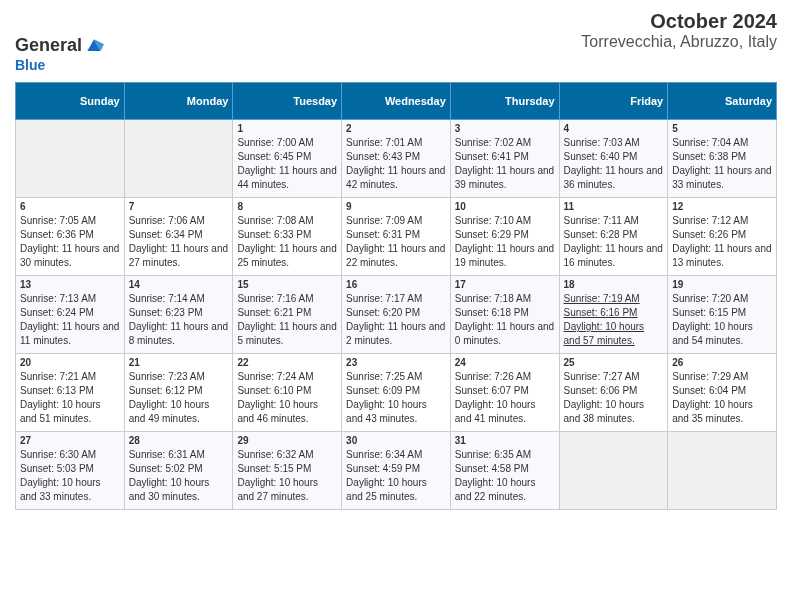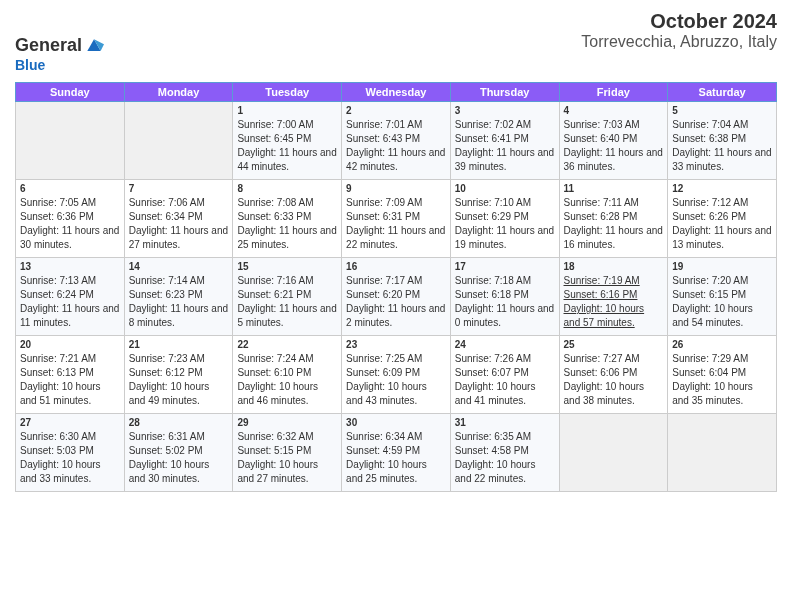--- a/index.html
+++ b/index.html
@@ -56,26 +56,26 @@
     .subtitle {
       font-size: 16px;
       color: #555;
     }
     table {
       width: 100%;
       border-collapse: collapse;
       table-layout: fixed;
     }
     thead th {
-      background-color: #8b5cf6;
+      background-color: #0369a1;
       color: #fff;
       font-size: 11px;
       font-weight: bold;
-      padding: 3px 4px;
-      text-align: center;
+      padding: 12px 4px;
+      text-align: right;
       border: 1px solid #5a9ad4;
     }
     tbody td {
       border: 1px solid #ccc;
       vertical-align: top;
       padding: 3px 4px;
       font-size: 9.5px;
       color: #333;
       background: #fff;
       height: 78px;

